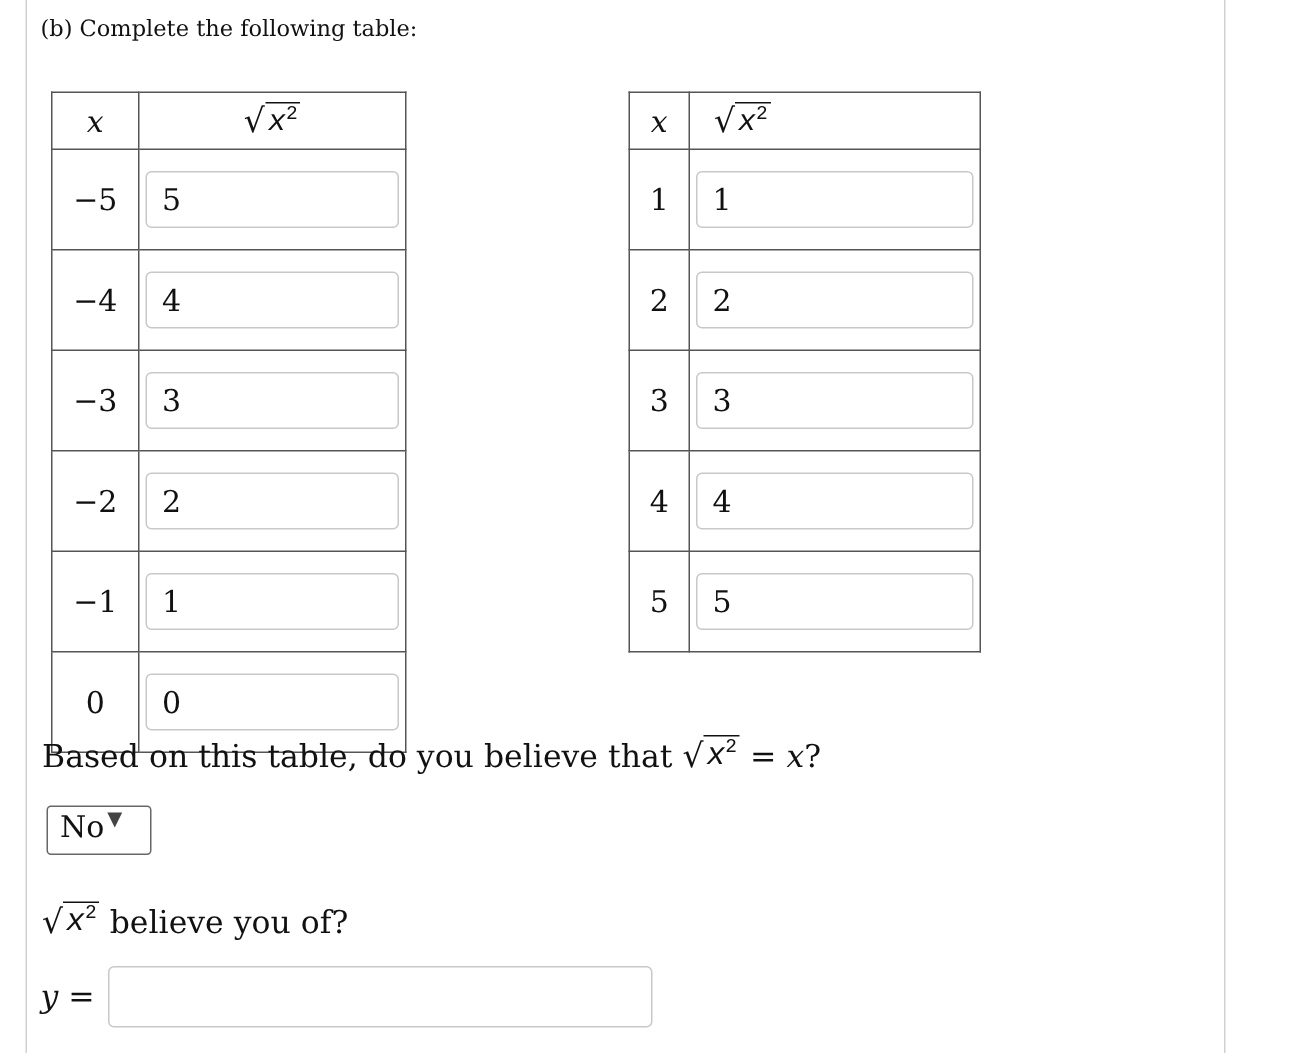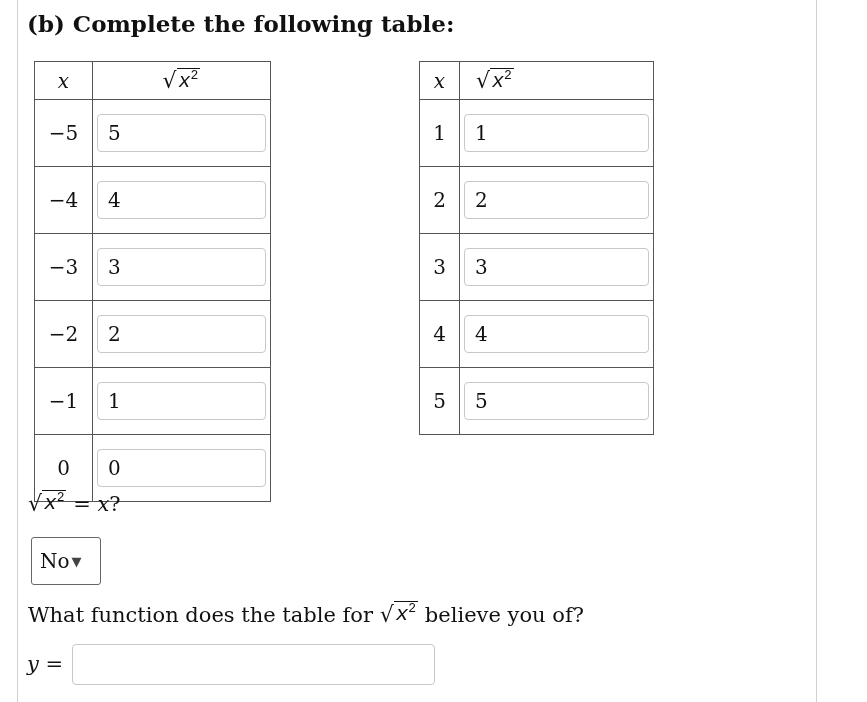--- a/index.html
+++ b/index.html
@@ -1,21 +1,21 @@
 <!DOCTYPE html>
 <html><head>
   <meta charset="utf-8">
   <style>
     html, body { margin: 0; padding: 0; background: #ffffff; }
     body { width: 867px; height: 702px; position: relative; overflow: hidden;
       font-family: "DejaVu Serif", "Liberation Serif", serif; color: #111; }
     .frame-line { position: absolute; top: 0; bottom: 0; width: 1px; background: #d0d0d0; }
     .frame-left { left: 17px; }
     .frame-right { left: 816px; }
-    .heading { position: absolute; left: 27px; top: 10px; font-size: 23px; font-weight: bold; }
+    .heading { position: absolute; left: 27px; top: 10px; font-size: 15px; }
     .math { font-family: "DejaVu Serif", "Liberation Serif", serif; font-style: italic; }
     table.vt { position: absolute; border-collapse: collapse; font-size: 20px; }
     table.vt td, table.vt th { border: 1.5px solid #555; padding: 0; font-weight: normal; }
     .hdr { height: 37px; text-align: center; }
     .xcell { text-align: center; }
     .ans-cell { padding: 3px 4px !important; }
     .ans-box { border: 1.5px solid #c8c8c8; border-radius: 4px; height: 38px; box-sizing: border-box;
       font-size: 20px; padding: 6px 10px; font-family: "DejaVu Serif", "Liberation Serif", serif; }
     #t1 { left: 34px; top: 61px; }
     #t1 .col-x { width: 57px; }
@@ -24,22 +24,22 @@
     #t2 { left: 419px; top: 61px; }
     #t2 .col-x { width: 39px; }
     #t2 .col-r { width: 177px; }
     #t2 tr.row td { height: 60px; }
     #t2 .hdr-r { text-align: left; padding-left: 16px; }
     .sqrt { display: inline-flex; align-items: flex-end; }
     .sqrt .radsym { font-style: normal; font-size: 22px; line-height: 1; }
     .sqrt .radicand { border-top: 1.5px solid #111; padding: 0 2px; line-height: 1.1; font-family: Liberation Mono, monospace; }
     sup { font-size: 13px; font-style: normal; }
     .question1 { position: absolute; left: 28px; top: 490px; font-size: 21px; }
-    .select { position: absolute; left: 31px; top: 537px; width: 70px; height: 48px; box-sizing: border-box;
-      border: 1.5px solid #666; border-radius: 3px; font-size: 20px; padding: 1px 8px; display: flex; align-items: center; gap: 2px; background: #fff; }
+    .select { position: absolute; left: 31px; top: 537px; width: 70px; height: 33px; box-sizing: border-box;
+      border: 1.5px solid #666; border-radius: 3px; font-size: 20px; padding: 1px 8px; display: flex; gap: 2px; background: #fff; }
     .caret { font-size: 13px; color: #444; }
     .question2 { position: absolute; left: 28px; top: 601px; font-size: 21px; }
     .y-label { position: absolute; left: 27px; top: 652px; font-size: 21px; }
     .y-input { position: absolute; left: 72px; top: 644px; width: 363px; height: 41px; box-sizing: border-box;
       border: 1.5px solid #c8c8c8; border-radius: 4px; background: #fff; }
   </style>
 </head>
 <body>
 
 <div class="frame-line frame-left"></div>
@@ -135,32 +135,32 @@
   <tr class="row">
     <td class="xcell">5</td>
     <td class="ans-cell">
           <div class="ans-box">5</div>
         </td>
   </tr>
 </tbody>
   </table>
 
 <div class="question1">
-  <span class="sqrt">
+  <span>Based on this table, do you believe that </span><span class="sqrt">
       <span class="radsym">√</span>
       <span class="radicand math"><span>x</span><sup>2</sup></span>
     </span><span> = </span><span class="math">x</span><span>?</span>
 </div>
 
 <div class="select">
   <span>No</span>
   <span class="caret">▼</span>
 </div>
 
 <div class="question2">
-  <span>What function does the table for </span><span class="sqrt">
+  <span class="sqrt">
       <span class="radsym">√</span>
       <span class="radicand math"><span>x</span><sup>2</sup></span>
     </span><span> believe you of?</span>
 </div>
 
 <div class="y-label"><span class="math">y</span><span> =</span></div>
 <div class="y-input"></div>
 
 </body></html>

